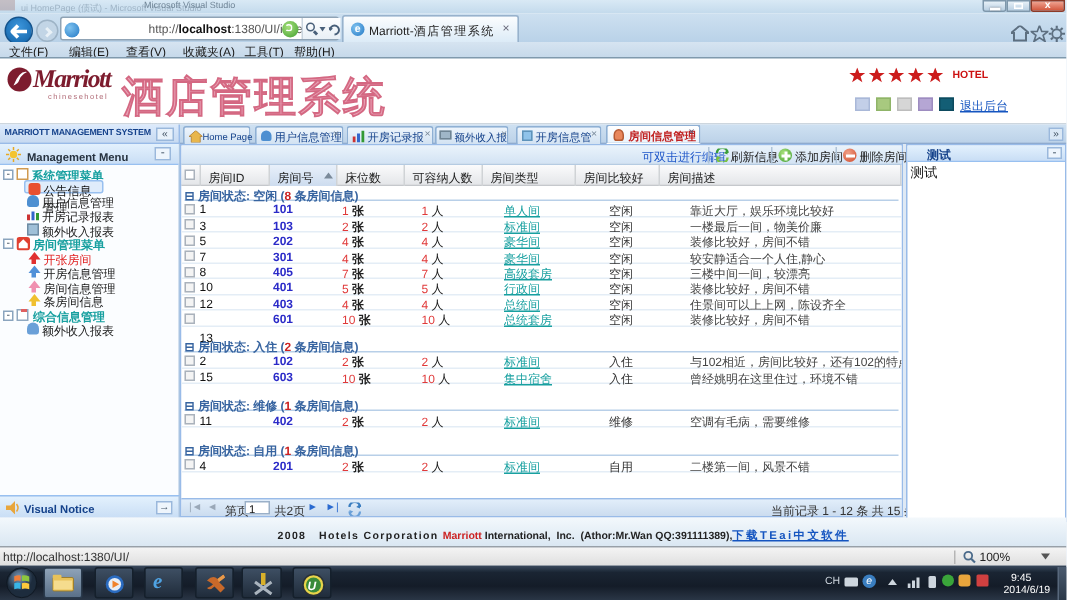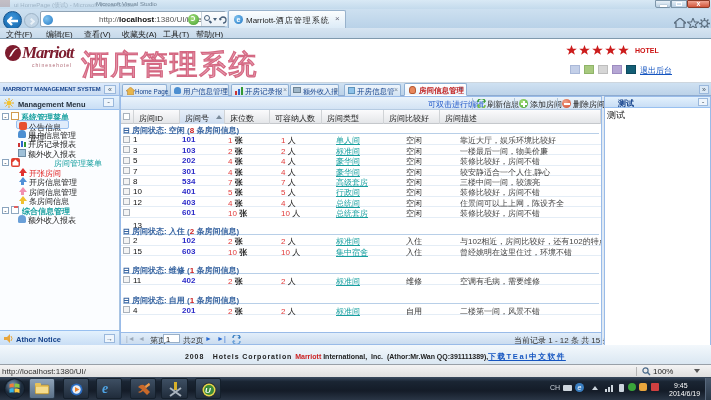--- a/index.html
+++ b/index.html
@@ -211,21 +211,21 @@
     <div class="ab" style="left:18px;top:38.5px;width:100px;height:9px;">
       <div class="ab" style="left:0;top:0;width:8px;height:8px;background:#9fc0d8;border:1px solid #6e8ca4;"></div>
       <div class="ab" style="left:10px;top:0;">额外收入报表</div>
     </div>
     <div class="ab" style="left:2px;top:48px;width:116px;height:9px;">
       <div class="ab" style="left:0;top:1px;width:7px;height:7px;background:#fff;border:1px solid #8aa4be;font-size:7px;line-height:5px;text-align:center;color:#345;">-</div>
       <svg class="ab" style="left:9px;top:0;" width="9" height="9" viewBox="0 0 9 9">
           <rect x="0" y="0" width="9" height="9" rx="2" fill="#e04030"></rect>
           <path d="M1.5 4.5 L4.5 1.5 L7.5 4.5 L7.5 7.5 L1.5 7.5Z" fill="#fff"></path>
         </svg>
-      <div class="ab" style="left:20px;top:0;font-weight:normal;color:#18a0a0;margin-left:32px;">房间管理菜单</div>
+      <div class="ab" style="left:20px;top:0;font-weight:bold;color:#18a0a0;">房间管理菜单</div>
     </div>
     <div class="ab" style="left:18px;top:57.5px;width:100px;height:9px;">
       <div class="ab" style="left:1px;top:0;width:0;height:0;border-left:4px solid transparent;border-right:4px solid transparent;border-bottom:5px solid #e03030;"></div>
       <div class="ab" style="left:2.5px;top:4px;width:3px;height:4px;background:#e03030;"></div>
       <div class="ab" style="left:11px;top:0;color:#e02020;">开张房间</div>
     </div>
     <div class="ab" style="left:18px;top:67px;width:100px;height:9px;">
       <div class="ab" style="left:1px;top:0;width:0;height:0;border-left:4px solid transparent;border-right:4px solid transparent;border-bottom:5px solid #5090d8;"></div>
       <div class="ab" style="left:2.5px;top:4px;width:3px;height:4px;background:#5090d8;"></div>
       <div class="ab" style="left:11px;top:0;">开房信息管理</div>
@@ -252,21 +252,21 @@
       <div class="ab" style="left:10px;top:0;">额外收入报表</div>
     </div>
   </div>
 </div>
 
 <div class="ab" style="left:0;top:330px;width:120px;height:15px;background:linear-gradient(180deg,#e3f1fd,#c9def5);border-top:1px solid #98c0f0;border-right:1px solid #a9c4e2;">
   <svg class="ab" style="left:4px;top:3px;" width="9" height="9" viewBox="0 0 9 9">
       <path d="M0 3 L3 3 L6 0 L6 9 L3 6 L0 6 Z" fill="#e8a63c"></path>
       <path d="M7 2 Q9 4.5 7 7" stroke="#e8a63c" fill="none"></path>
     </svg>
-  <div class="ab" style="left:16px;top:4px;font-size:7.5px;font-weight:bold;color:#15428b;">Athor Notice</div>
+  <div class="ab" style="left:16px;top:4px;font-size:7.5px;font-weight:bold;color:#15428b;">Visual Notice</div>
   <div class="ab" style="left:104px;top:3px;width:11px;height:9px;background:#eef5fc;border:1px solid #9ab8dc;font-size:7px;line-height:8px;text-align:center;color:#456;">→</div>
 </div>
 
 <div class="ab" id="gridpanel" style="left:120px;top:96px;width:482px;height:249px;background:#fff;border:1px solid #99bbe8;">
 <div class="ab" style="left:0;top:0;width:480px;height:13px;background:linear-gradient(180deg,#eaf3fb,#d3e3f4);border-bottom:1px solid #b5cbe2;font-size:8px;white-space:nowrap;">
 <div class="ab" style="left:307px;top:2px;color:#1e56c8;">可双击进行编辑</div>
 <div class="ab" style="left:351px;top:1px;width:1px;height:11px;background:#b0c4d8;"></div>
 <svg class="ab" style="left:356px;top:2px;" width="9" height="9" viewBox="0 0 9 9">
         <path d="M1 3 A3.5 3.5 0 0 1 8 3" stroke="#3a9e3a" stroke-width="1.6" fill="none"></path>
         <path d="M8 6 A3.5 3.5 0 0 1 1 6" stroke="#7ac243" stroke-width="1.6" fill="none"></path>
@@ -353,21 +353,21 @@
 <div class="ab" style="left:61px;top:1px;color:#2a2ac8;font-weight:bold;">301</div>
 <div class="ab" style="left:107px;top:1px;"><span style="color:#e03a3a;">4</span> <span style="color:#222;font-weight:bold;">张</span></div>
 <div class="ab" style="left:160px;top:1px;"><span style="color:#e03a3a;">4</span> <span style="color:#222;">人</span></div>
 <div class="ab" style="left:215px;top:1px;color:#18a0a0;text-decoration:underline;">豪华间</div>
 <div class="ab" style="left:285px;top:1px;color:#333;">空闲</div>
 <div class="ab" style="left:339px;top:1px;color:#444;">较安静适合一个人住,静心</div>
       </div>
       <div class="ab" style="left:0px;top:52.0px;width:480px;height:10.4px;border-bottom:1px solid #e4edf6;font-size:8px;white-space:nowrap;">
 <div class="ab" style="left:2px;top:1.5px;width:7px;height:7px;background:#f4f4f4;border:1px solid #aab2bc;"></div>
 <div class="ab" style="left:12px;top:1px;color:#111;">8</div>
-<div class="ab" style="left:61px;top:1px;color:#2a2ac8;font-weight:bold;">534</div>
+<div class="ab" style="left:61px;top:1px;color:#2a2ac8;font-weight:bold;">405</div>
 <div class="ab" style="left:107px;top:1px;"><span style="color:#e03a3a;">7</span> <span style="color:#222;font-weight:bold;">张</span></div>
 <div class="ab" style="left:160px;top:1px;"><span style="color:#e03a3a;">7</span> <span style="color:#222;">人</span></div>
 <div class="ab" style="left:215px;top:1px;color:#18a0a0;text-decoration:underline;">高级套房</div>
 <div class="ab" style="left:285px;top:1px;color:#333;">空闲</div>
 <div class="ab" style="left:339px;top:1px;color:#444;">三楼中间一间，较漂亮</div>
       </div>
       <div class="ab" style="left:0px;top:62.4px;width:480px;height:10.4px;border-bottom:1px solid #e4edf6;font-size:8px;white-space:nowrap;">
 <div class="ab" style="left:2px;top:1.5px;width:7px;height:7px;background:#f4f4f4;border:1px solid #aab2bc;"></div>
 <div class="ab" style="left:12px;top:1px;color:#111;">10</div>
 <div class="ab" style="left:61px;top:1px;color:#2a2ac8;font-weight:bold;">401</div>

